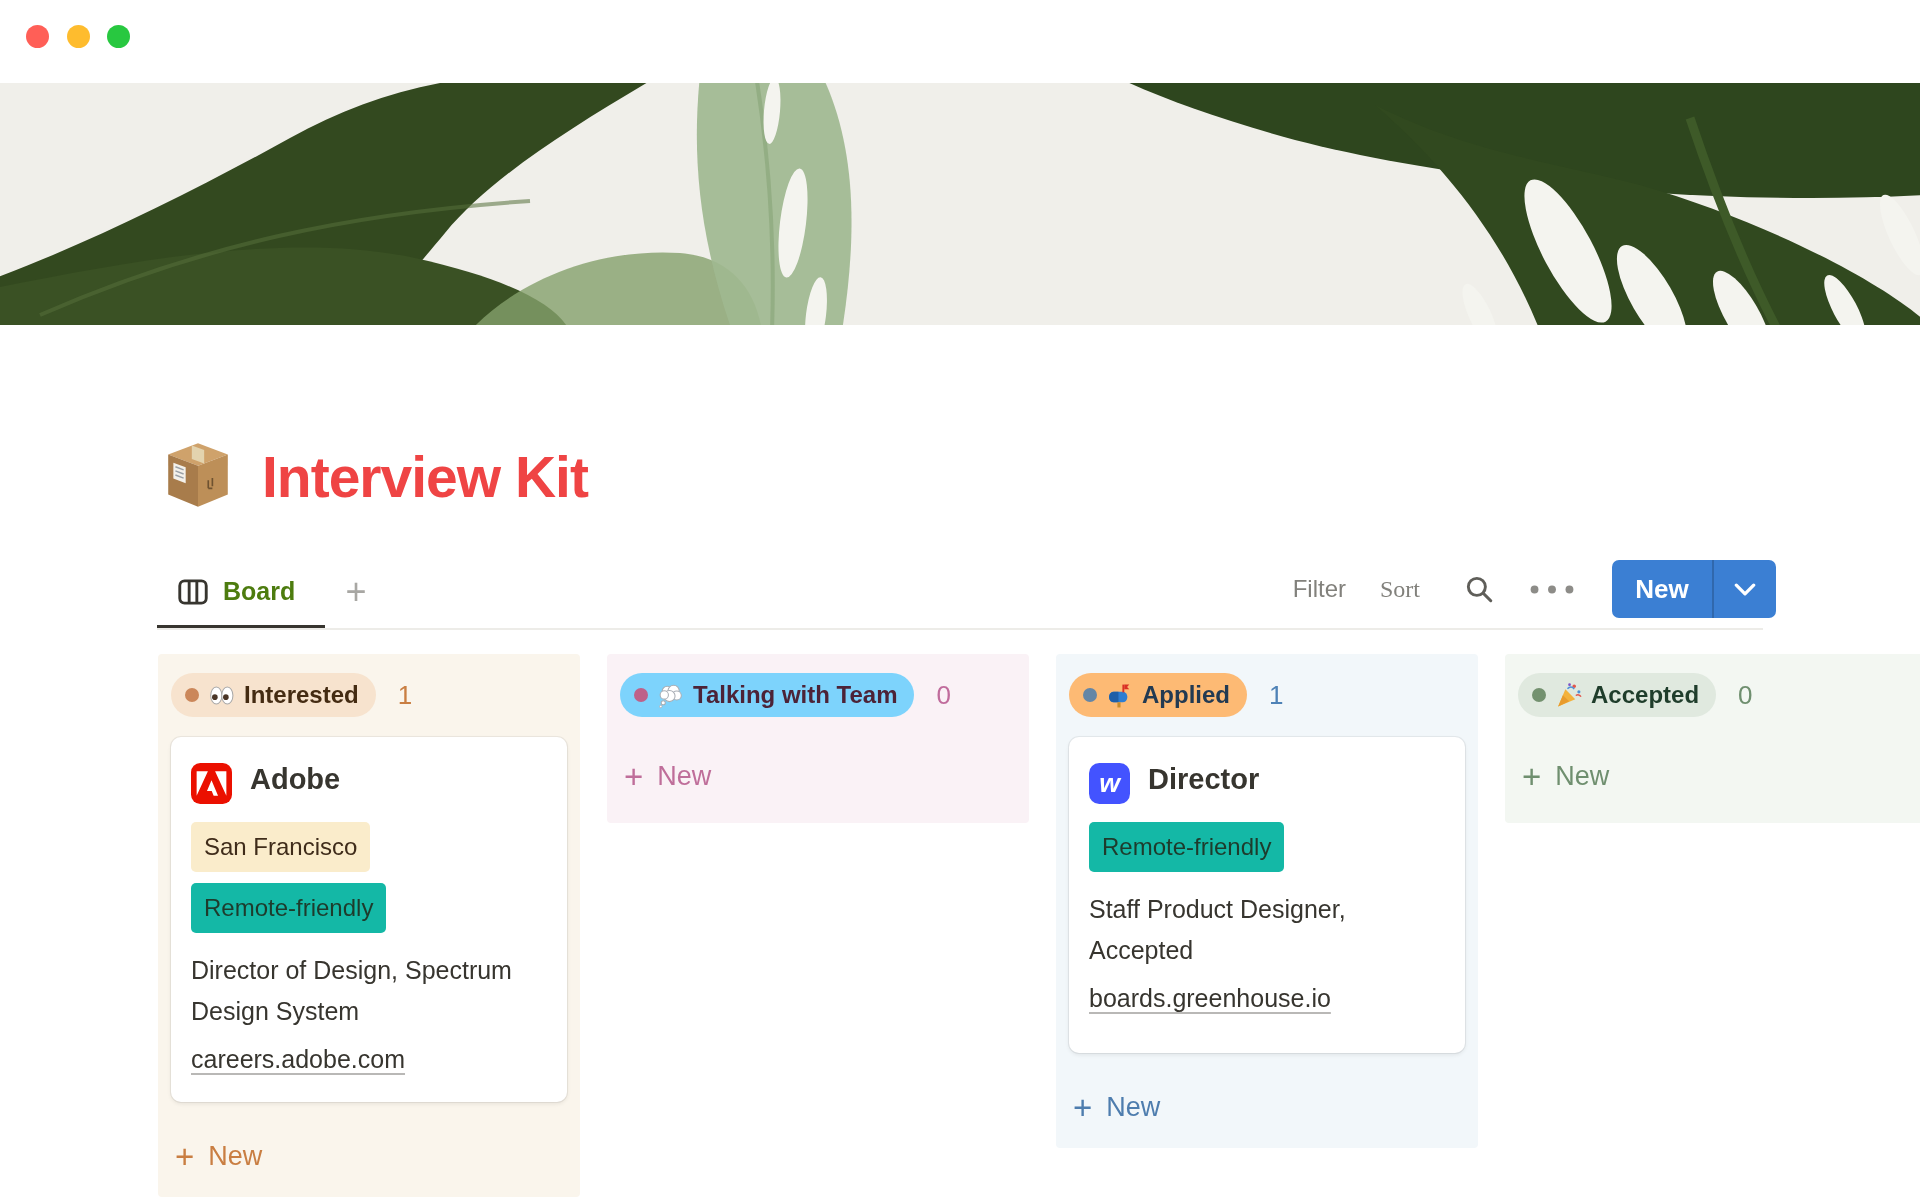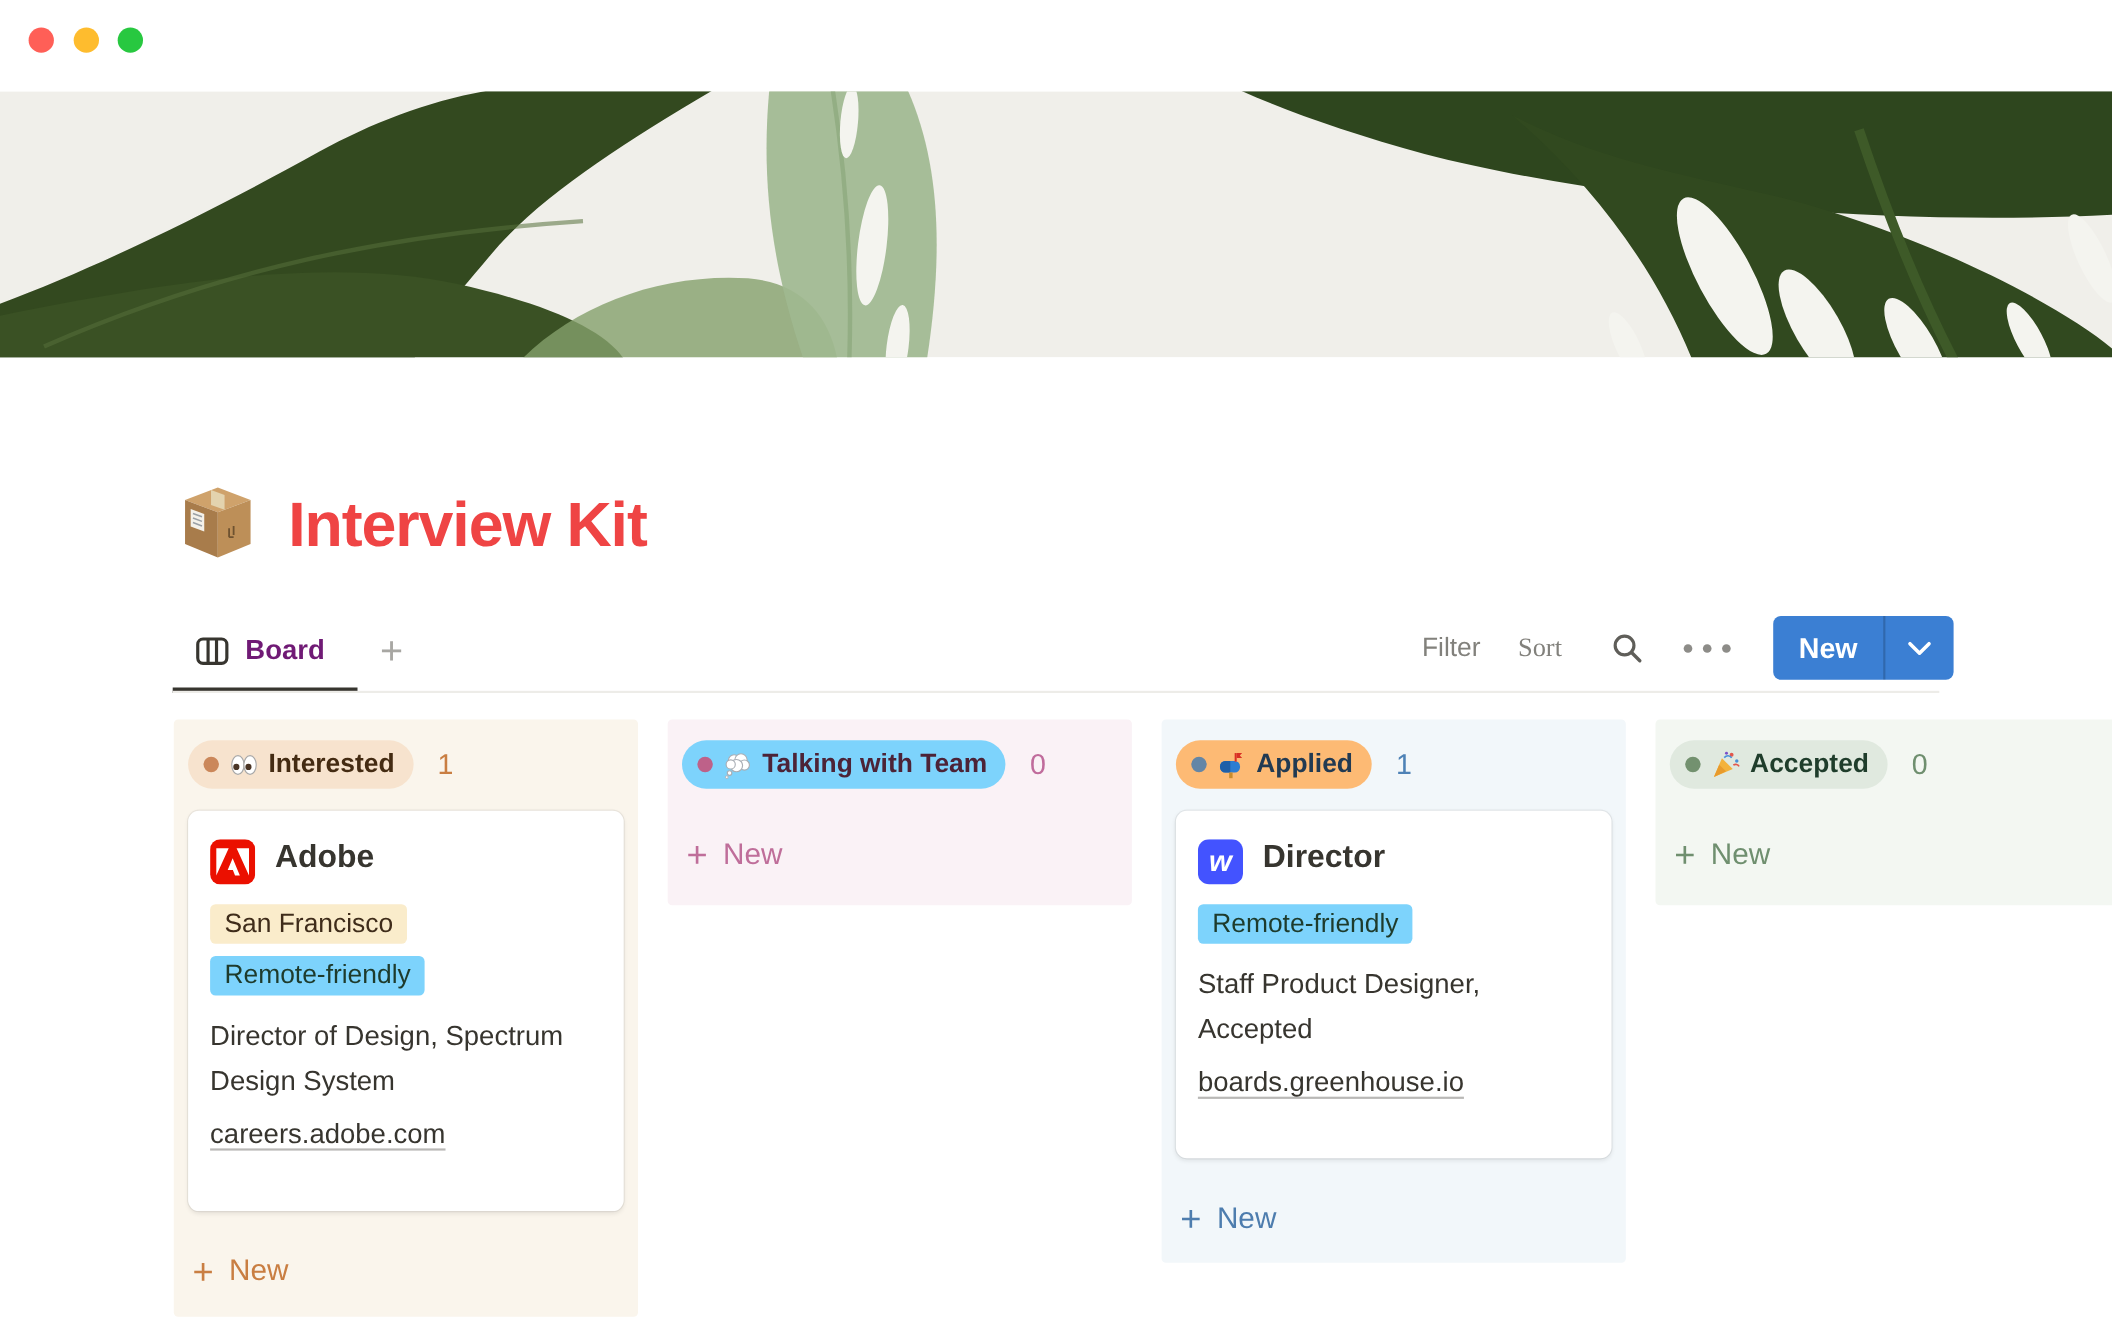--- a/index.html
+++ b/index.html
@@ -21,21 +21,21 @@
   
   .page-icon { position:absolute; left:160px; top:437px; width:76px; height:76px; }
   .page-title { position:absolute; left:262px; top:438px; font-size:57px; line-height:78px;
                 font-weight:700; letter-spacing:-1px; color:#ef4444; }
 
   
   .tab-board { position:absolute; left:157px; top:558px; width:168px; height:72px;
                display:flex; align-items:center; gap:14px; padding-left:20px;
                border-bottom:5px solid #37352F; cursor:pointer; }
   .tab-board svg { width:32px; height:32px; }
-  .tab-label { font-size:25px; font-weight:600; color:#701a75; }
+  .tab-label { font-size:25px; font-weight:600; color:#4d7c0f; }
   .add-view { position:absolute; left:336px; top:562px; width:40px; height:60px;
               font-size:36px; font-weight:300; color:#A8A7A3; display:flex;
               align-items:center; justify-content:center; }
   .toolbar-divider { position:absolute; left:157px; top:628px; width:1606px; height:2px; background:#EDECE8; }
 
   .toolbar-right { position:absolute; top:556px; right:144px; height:66px;
                    display:flex; align-items:center; }
   .tb-text { font-size:24px; color:#82817C; cursor:pointer; }
   .tb-sort { margin-left:34px;font-family:Liberation Serif, serif; }
   .tb-search { margin-left:40px; width:38px; height:38px; display:flex; align-items:center; justify-content:center; }
@@ -75,24 +75,24 @@
 
   
   .card { margin-top:20px; background:#fff; border-radius:10px; padding:26px 20px 28px 20px;
           box-shadow:0 0 0 1px rgba(15,15,15,0.06), 0 2px 4px rgba(15,15,15,0.08); cursor:pointer; }
   .card-adobe { min-height:364px; }
   .card-webflow { min-height:316px; }
   .card-head { display:flex; gap:18px; }
   .logo { width:41px; height:41px; }
   .company { font-size:29px; font-weight:600; color:#37352F; }
   .tags { margin-top:18px; display:flex; flex-direction:column; align-items:flex-start; gap:11px; }
-  .tag { height:36px; display:inline-flex; align-items:center; padding:0 13px;
+  .tag { height:50px; display:inline-flex; align-items:center; padding:0 13px;
          border-radius:5px; font-size:24px; }
   .tag-yellow { background:#FAECCB; color:#3F2C1A; }
-  .tag-green  { background:#7dd3fc; color:#1E3B2C; }
+  .tag-green  { background:#14b8a6; color:#1E3B2C; }
   .role { margin-top:17px; font-size:25px; line-height:41px; color:#37352F; max-width:350px; }
   .card-link { margin-top:13px; display:inline-block; font-size:25px; color:#37352F;
                text-decoration:underline; text-decoration-color:rgba(55,53,47,0.35);
                text-underline-offset:5px; cursor:pointer; }
 
   
   .new-row { display:flex; align-items:center; gap:14px; height:40px; font-size:27px;
              font-weight:500; cursor:pointer; margin-top:34px; padding-left:4px; }
   .new-row .plus { font-size:33px; font-weight:300; line-height:1; }
   .col-0 .new-row { color:#C97E42; }

